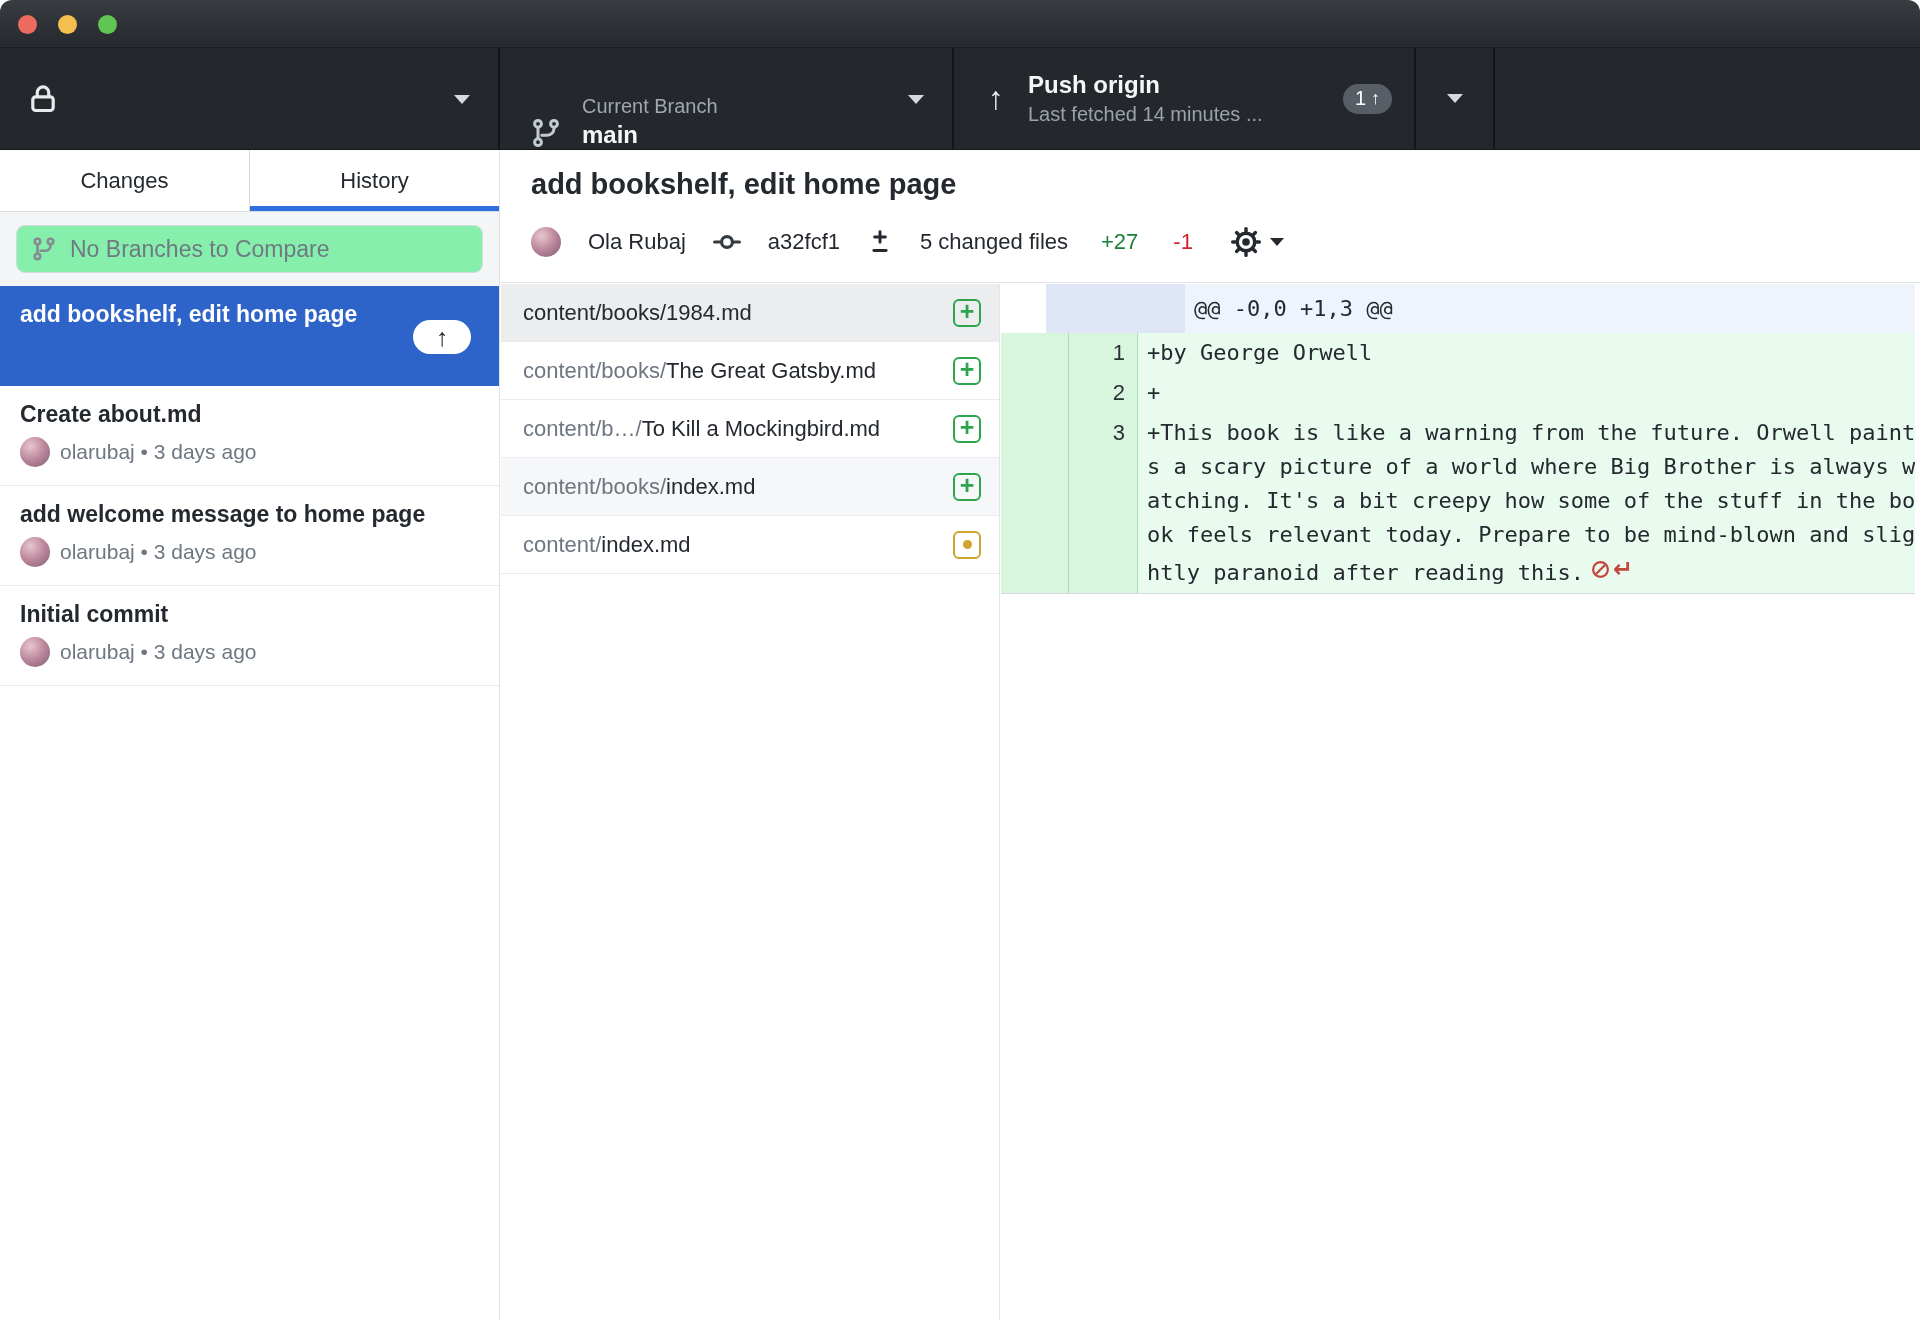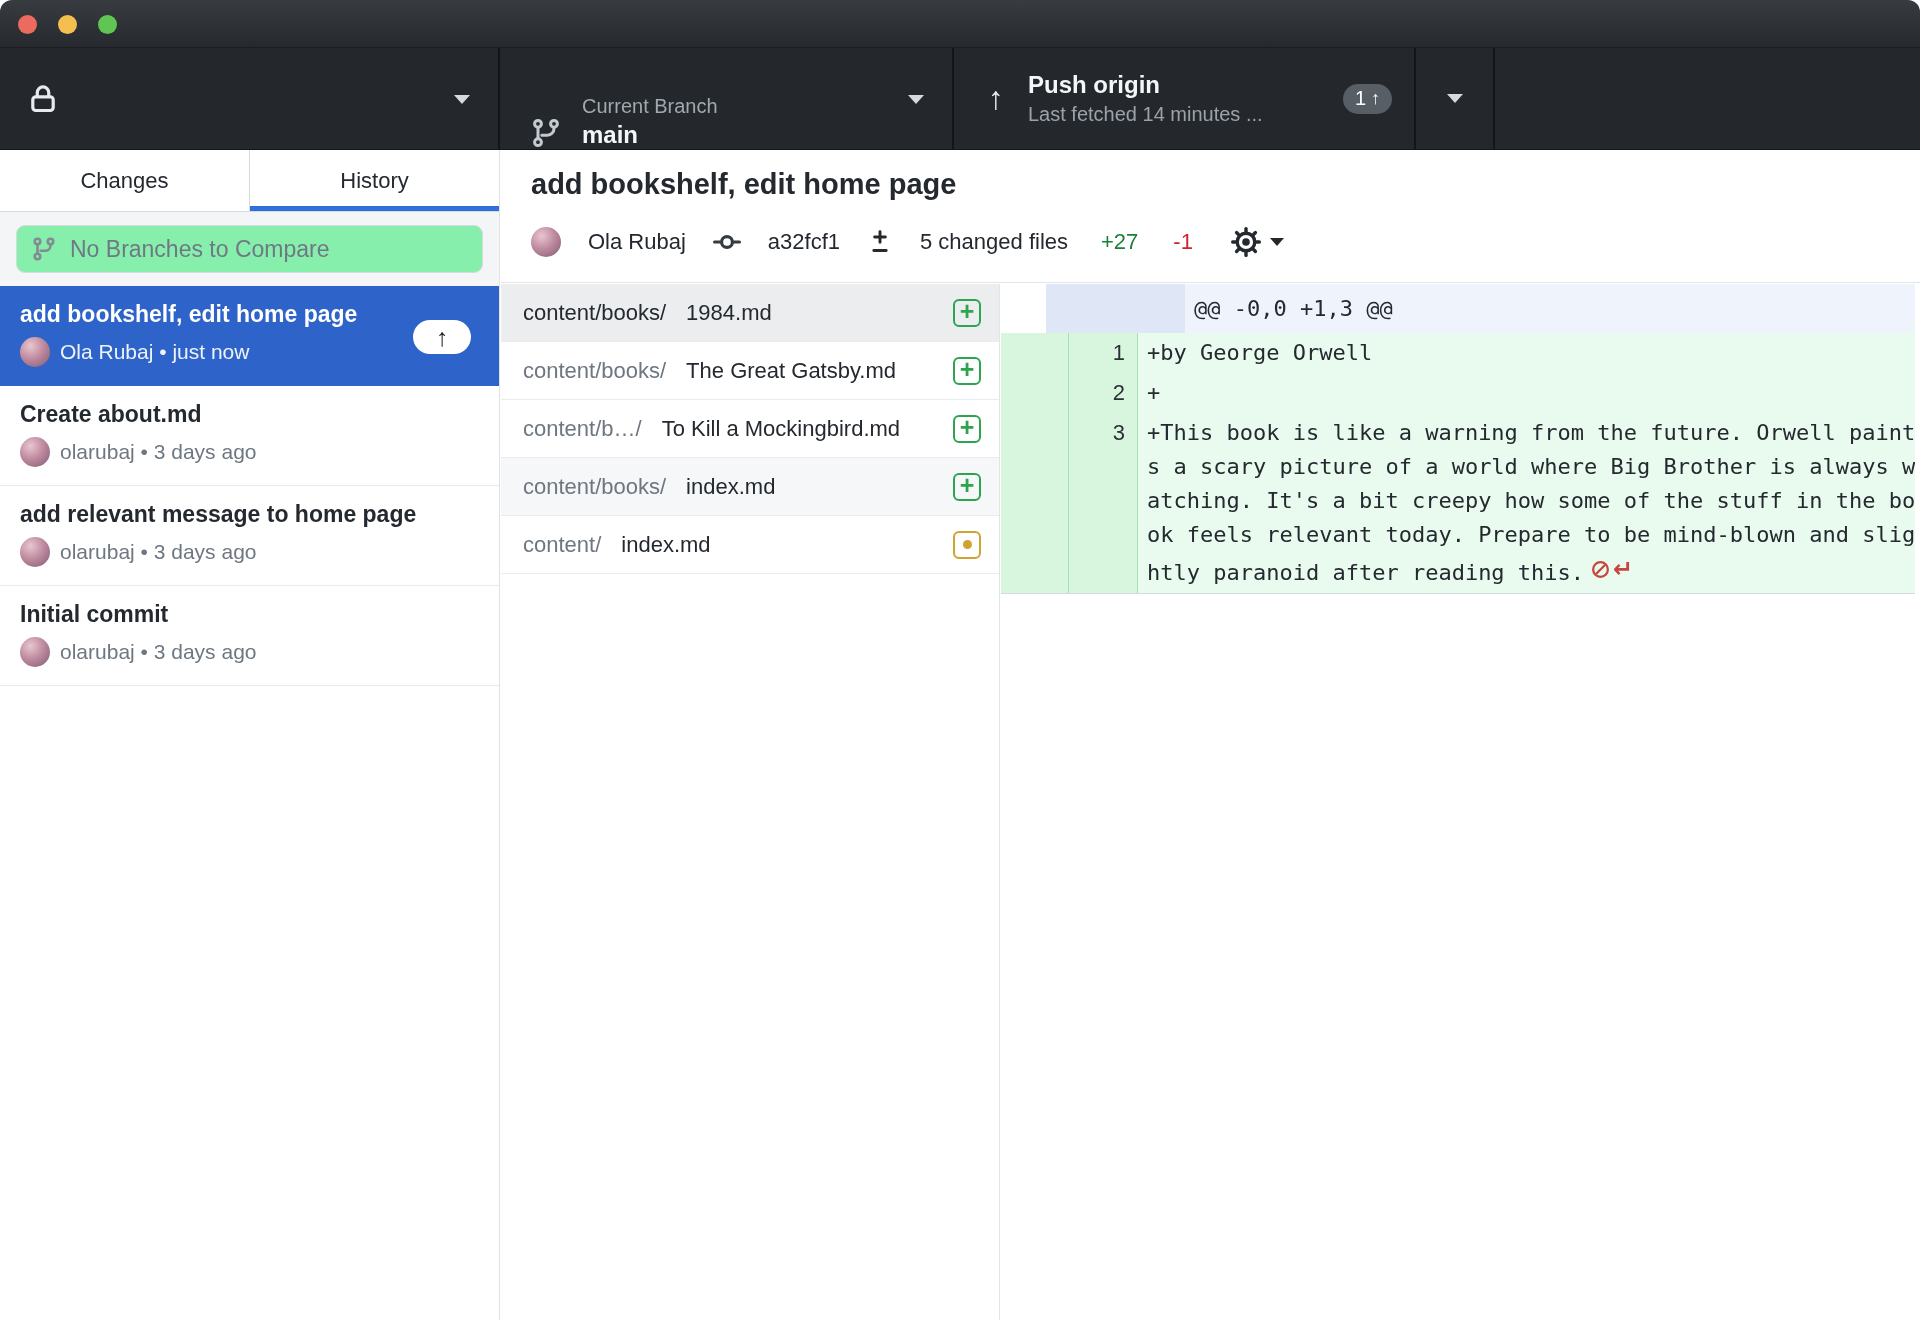--- a/index.html
+++ b/index.html
@@ -74,21 +74,21 @@
   .ch-adds { color:#1a7f37; margin-left:6px; }
   .ch-dels { color:#cf222e; margin-left:8px; }
   .ch-gear { margin-left:10px; display:flex; align-items:center; gap:8px; color:#24292f; }
   .caret-dark { width:0; height:0; border-left:7px solid transparent; border-right:7px solid transparent;
     border-top:8px solid #24292f; }
 
   
   .filelist { position:absolute; top:284px; left:501px; width:499px; bottom:0; background:#fff;
     border-right:1px solid #e2e5e8; }
   .file-row { height:58px; display:flex; align-items:center; padding:0 18px 0 22px;
-    border-bottom:1px solid #e9ebee; font-size:22px; background:#fff;gap:20px; }
+    border-bottom:1px solid #e9ebee; font-size:22px; background:#fff; }
   .file-row .f-path { color:#6e7781; white-space:pre; }
   .file-row .f-name { color:#24292f; white-space:pre; }
   .file-row.selected { background:#ebedef; }
   .file-row.selected .f-path { color:#24292f; }
   .file-row.hover { background:#f6f7f8; }
   .f-status { margin-left:auto; width:28px; height:28px; border-radius:6px; border:2px solid;
     display:flex; align-items:center; justify-content:center; flex:none; }
   .f-status.added { border-color:#2da44e; color:#2da44e; }
   .f-status.added::before { content:"+"; font-size:25px; font-weight:600; line-height:1; margin-top:-2px; }
   .f-status.modified { border-color:#d0a22f; }
@@ -199,40 +199,36 @@
           </svg>
         </span>
         <span class="ph">No Branches to Compare</span>
       </div>
     </div>
 
     <div id="commit-list">
 
         <div class="commit-row selected">
           <div class="c-title">add bookshelf, edit home page</div>
-          <div class="c-meta">
-            <span class="avatar"></span>
-            <span class="c-meta-text">Ola Rubaj • just now</span>
-          </div>
           <div class="push-pill">
             <span>↑</span>
           </div>
         </div>
 
         <div class="commit-row">
           <div class="c-title">Create about.md</div>
           <div class="c-meta">
             <span class="avatar"></span>
             <span class="c-meta-text">olarubaj • 3 days ago</span>
           </div>
 
         </div>
 
         <div class="commit-row">
-          <div class="c-title">add relevant message to home page</div>
+          <div class="c-title">add welcome message to home page</div>
           <div class="c-meta">
             <span class="avatar"></span>
             <span class="c-meta-text">olarubaj • 3 days ago</span>
           </div>
 
         </div>
 
         <div class="commit-row">
           <div class="c-title">Initial commit</div>
           <div class="c-meta">

